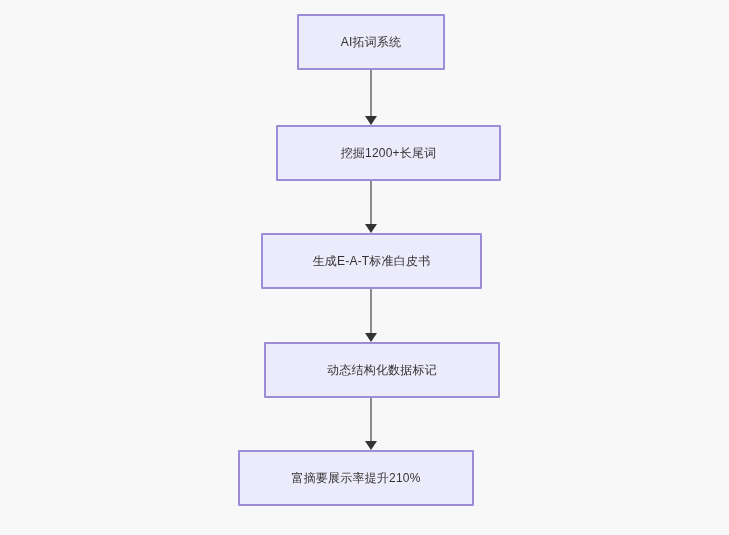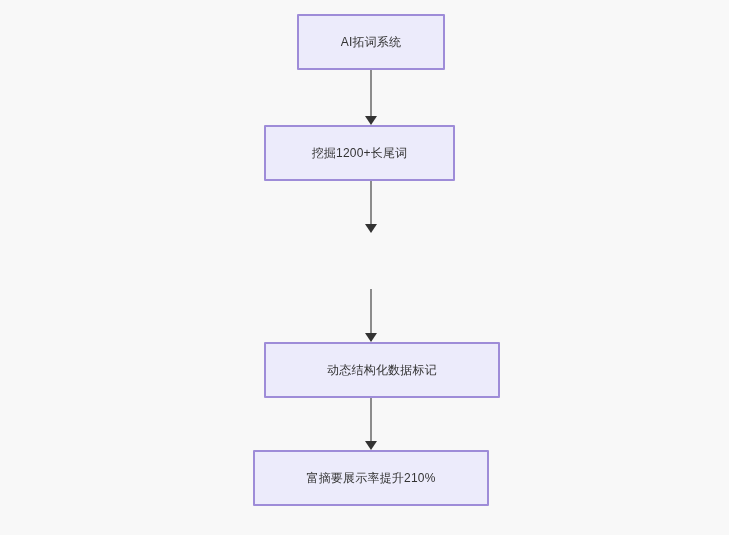--- a/index.html
+++ b/index.html
@@ -81,26 +81,29 @@
 
   <div class="edge" style="left:360px; top:398px; height:52px;">
     <div class="edge-line" style="height:43px;"></div>
     <div class="edge-head" style="top:43px;"></div>
   </div>
 
   <div class="node" style="left:297px; top:14px; width:148px;">
     <span class="node-label">AI拓词系统</span>
   </div>
 
-  <div class="node" style="left:264px; top:125px; width:191px;">
+  <div class="node" style="left:276px; top:125px; width:225px;">
     <span class="node-label">挖掘1200+长尾词</span>
   </div>
 
+  <div class="node" style="left:261px; top:233px; width:221px;">
+    <span class="node-label">生成E-A-T标准白皮书</span>
+  </div>
 
   <div class="node" style="left:264px; top:342px; width:236px;">
     <span class="node-label">动态结构化数据标记</span>
   </div>
 
-  <div class="node" style="left:253px; top:450px; width:236px;">
+  <div class="node" style="left:238px; top:450px; width:236px;">
     <span class="node-label">富摘要展示率提升210%</span>
   </div>
 
 </div>
 
 </body></html>

